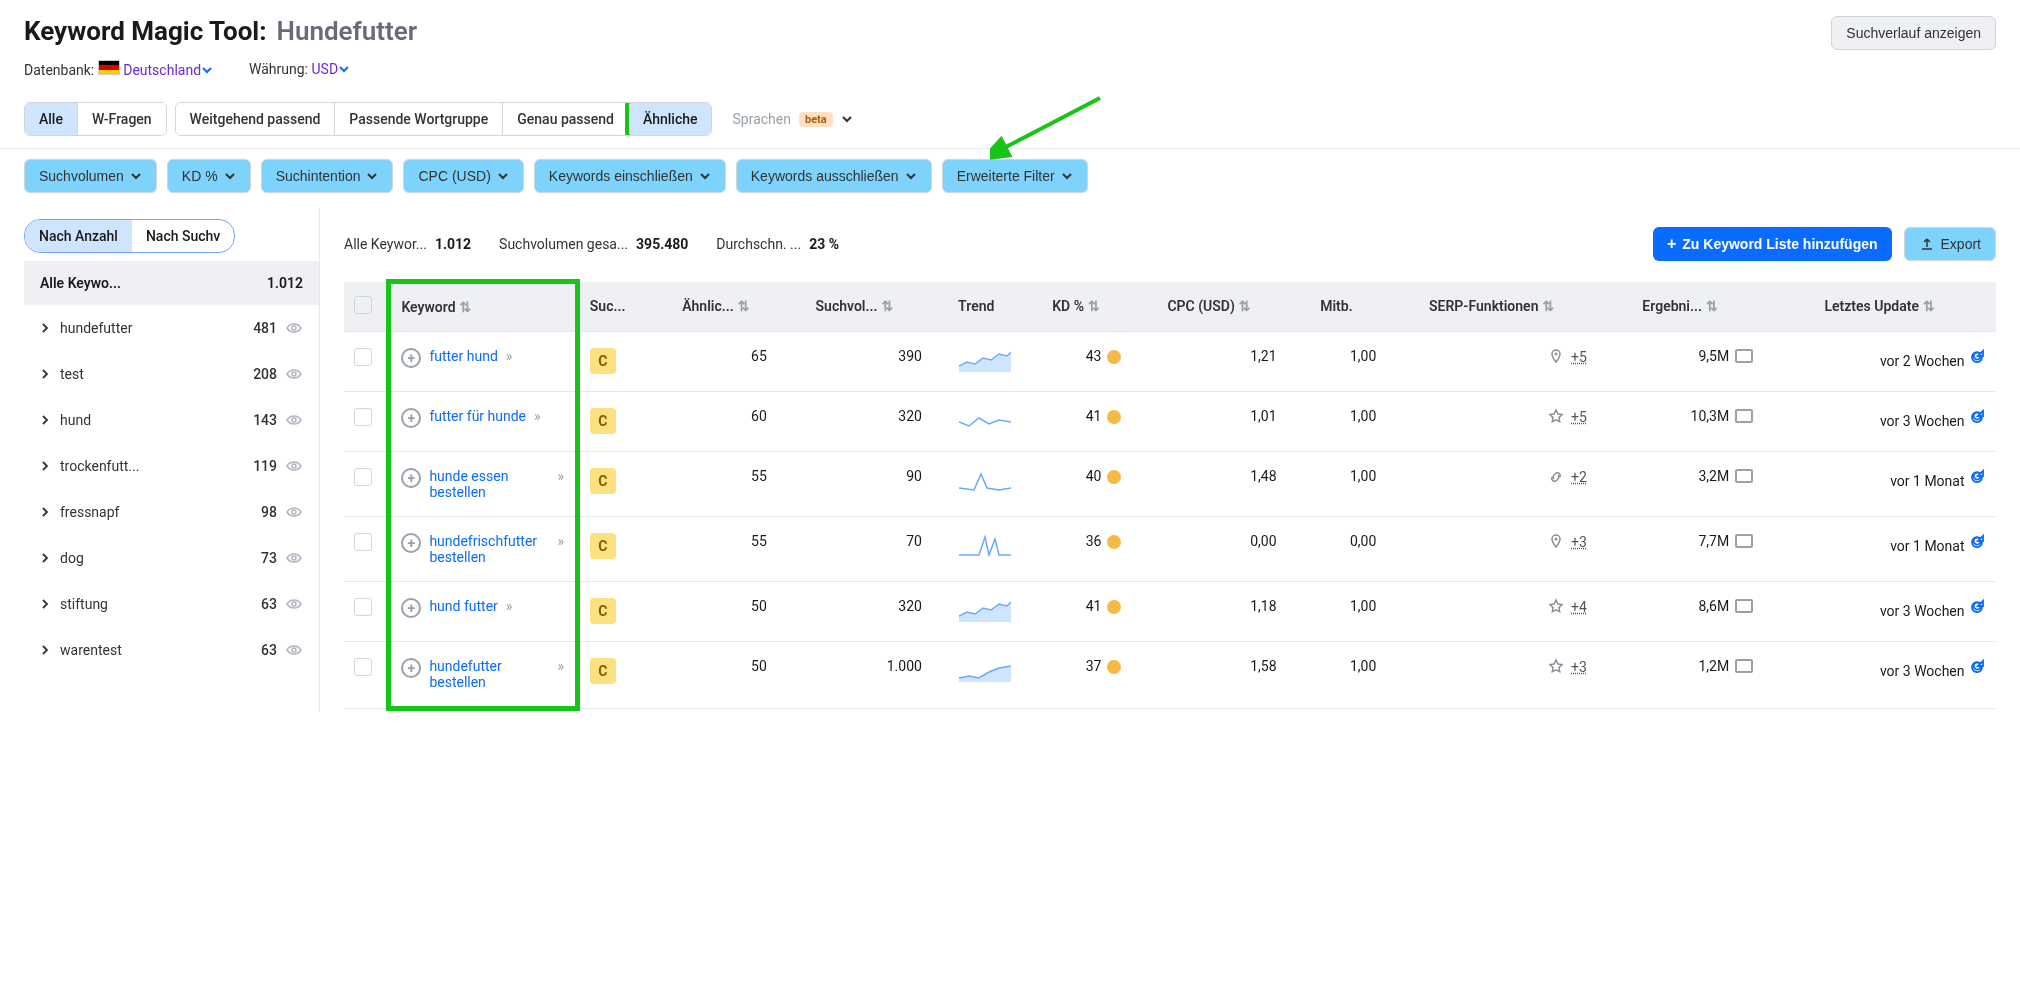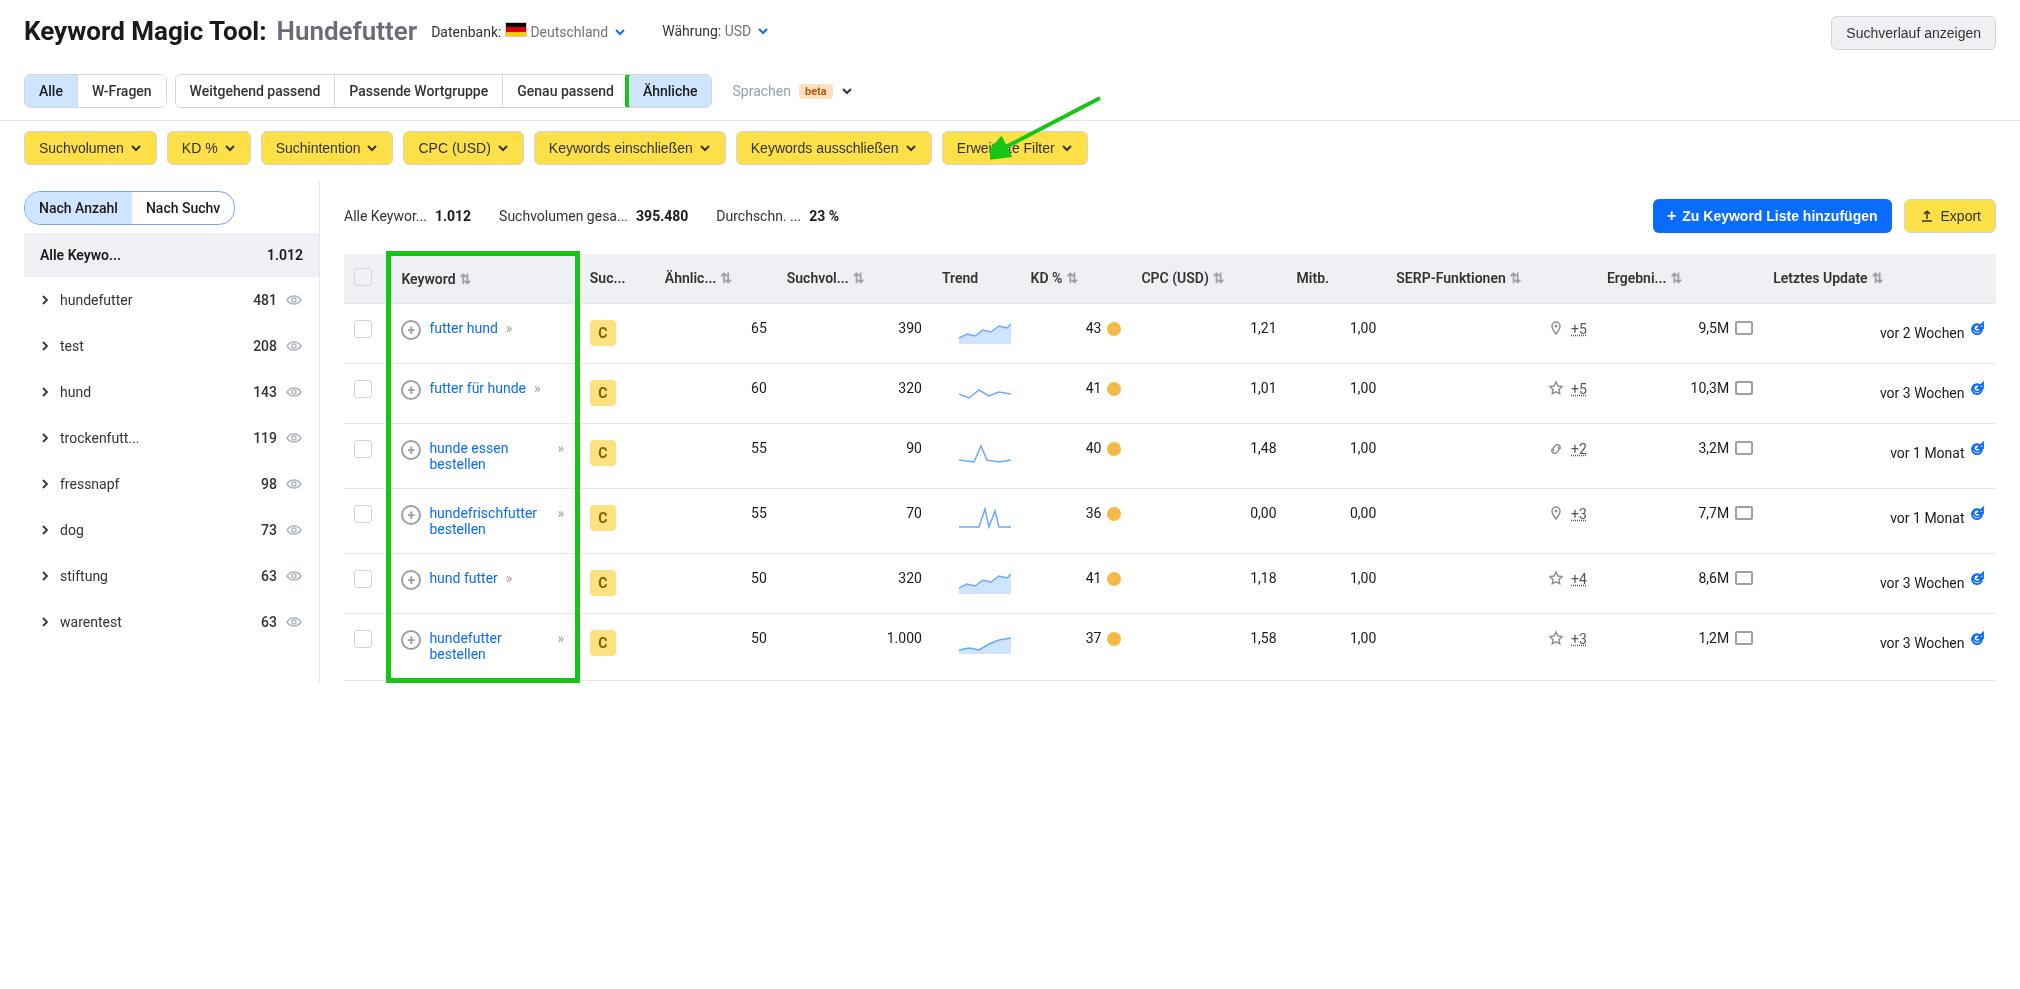--- a/index.html
+++ b/index.html
@@ -1,27 +1,27 @@
 <!DOCTYPE html>
 <html><head>
 <meta charset="utf-8">
 <style>
 *{box-sizing:border-box;margin:0;padding:0}
 body{font-family:-apple-system,BlinkMacSystemFont,"Segoe UI",Roboto,sans-serif;font-size:14px;color:#1a1a1a;background:#fff;width:2020px}
 .header{padding:16px 24px;display:flex;justify-content:space-between;align-items:flex-start}
-.header-left{display:flex;flex-direction:row;gap:14px}
+.header-left{display:flex;flex-direction:column;gap:14px}
 .title-row{display:flex;align-items:center;gap:10px}
 .title{font-size:26px;font-weight:700;color:#1a1a1a}
 .title-query{font-size:26px;font-weight:600;color:#6b6b78}
 .meta-row{display:flex;gap:36px;align-items:center;color:#333}
 .meta-label{color:#333}
-.meta-link{color:#737373;cursor:pointer;display:inline-flex;align-items:center;gap:6px}
+.meta-link{color:#6d28d9;cursor:pointer;display:inline-flex;align-items:center;}
 .flag{width:22px;height:15px;display:inline-block;background:linear-gradient(to bottom,#000 33%,#d00 33%,#d00 66%,#fc0 66%);border:1px solid #ccc}
 .chev{width:12px;height:12px}
-.btn{border:1px solid #d1d5db;background:#fde047;border-radius:6px;padding:8px 14px;font-size:14px;cursor:pointer;color:#333;display:inline-flex;align-items:center;gap:6px}
+.btn{border:1px solid #d1d5db;background:#7dd3fc;border-radius:6px;padding:8px 14px;font-size:14px;cursor:pointer;color:#333;display:inline-flex;align-items:center;gap:6px}
 .btn-gray{background:#eef0f3;border-color:#d1d5db;font-weight:500}
 .filter-bar{padding:8px 24px 12px;display:flex;gap:8px;align-items:center;flex-wrap:wrap;border-bottom:1px solid #e5e7eb}
 .seg{display:inline-flex;border:1px solid #cfd6dd;border-radius:6px;overflow:hidden}
 .seg .seg-item{padding:8px 14px;border-right:1px solid #cfd6dd;cursor:pointer;background:#fff;color:#333;font-weight:500}
 .seg .seg-item:last-child{border-right:none}
 .seg .seg-item.active{background:#cfe5ff;color:#1a1a1a}
 .seg .seg-item.green-hl{border:4px solid #18c418;margin:-4px;position:relative;z-index:2;border-radius:6px}
 .langs{display:inline-flex;align-items:center;gap:8px;padding-left:12px;color:#9aa0a8}
 .badge-beta{background:#ffe0c2;color:#b35900;border-radius:4px;padding:1px 6px;font-size:11px;font-weight:700}
 .filter-row2{padding:10px 24px 16px;display:flex;gap:10px;flex-wrap:wrap}
@@ -39,21 +39,21 @@
 .content{flex:1;padding:10px 24px 0}
 .summary{display:flex;align-items:center;gap:28px;padding:8px 0 18px}
 .sum-pair{display:flex;gap:8px;align-items:baseline}
 .sum-lbl{color:#333}
 .sum-val{font-weight:700}
 .right-actions{margin-left:auto;display:flex;gap:12px;align-items:center}
 .btn-blue{background:#0a6bff;color:#fff;border:none;font-weight:600}
 .count-pill{border:1px solid #d1d5db;border-radius:4px;padding:2px 8px;font-size:12px;color:#6b6b78}
 table{width:100%;border-collapse:collapse}
 th{background:#eef0f3;padding:14px 10px;text-align:left;font-size:14px;font-weight:600;color:#333;border-bottom:1px solid #e5e7eb;position:relative}
-th.r{text-align:left}
+th.r{text-align:center}
 td{padding:16px 10px;border-bottom:1px solid #e5e7eb;vertical-align:top;font-size:14px}
 td.r{text-align:right}
 .chk{width:18px;height:18px;border:1.5px solid #cfd6dd;border-radius:3px;display:inline-block;cursor:pointer}
 .kw-cell{display:flex;gap:8px;align-items:flex-start;flex-wrap:wrap}
 .plus-circ{width:20px;height:20px;border:2px solid #9aa0a8;border-radius:50%;display:inline-flex;align-items:center;justify-content:center;color:#9aa0a8;font-weight:700;flex-shrink:0}
 .kw-link{color:#0a6bff;cursor:pointer;text-decoration:none;max-width:120px;display:inline-block}
 .dbl-chev{color:#9aa0a8}
 .intent-badge{background:#fce181;color:#8a5a00;width:26px;height:26px;border-radius:4px;display:inline-flex;align-items:center;justify-content:center;font-weight:700}
 .trend-box{width:52px;height:24px;display:inline-block}
 .kd-dot{width:14px;height:14px;border-radius:50%;display:inline-block;vertical-align:middle;margin-left:6px}

